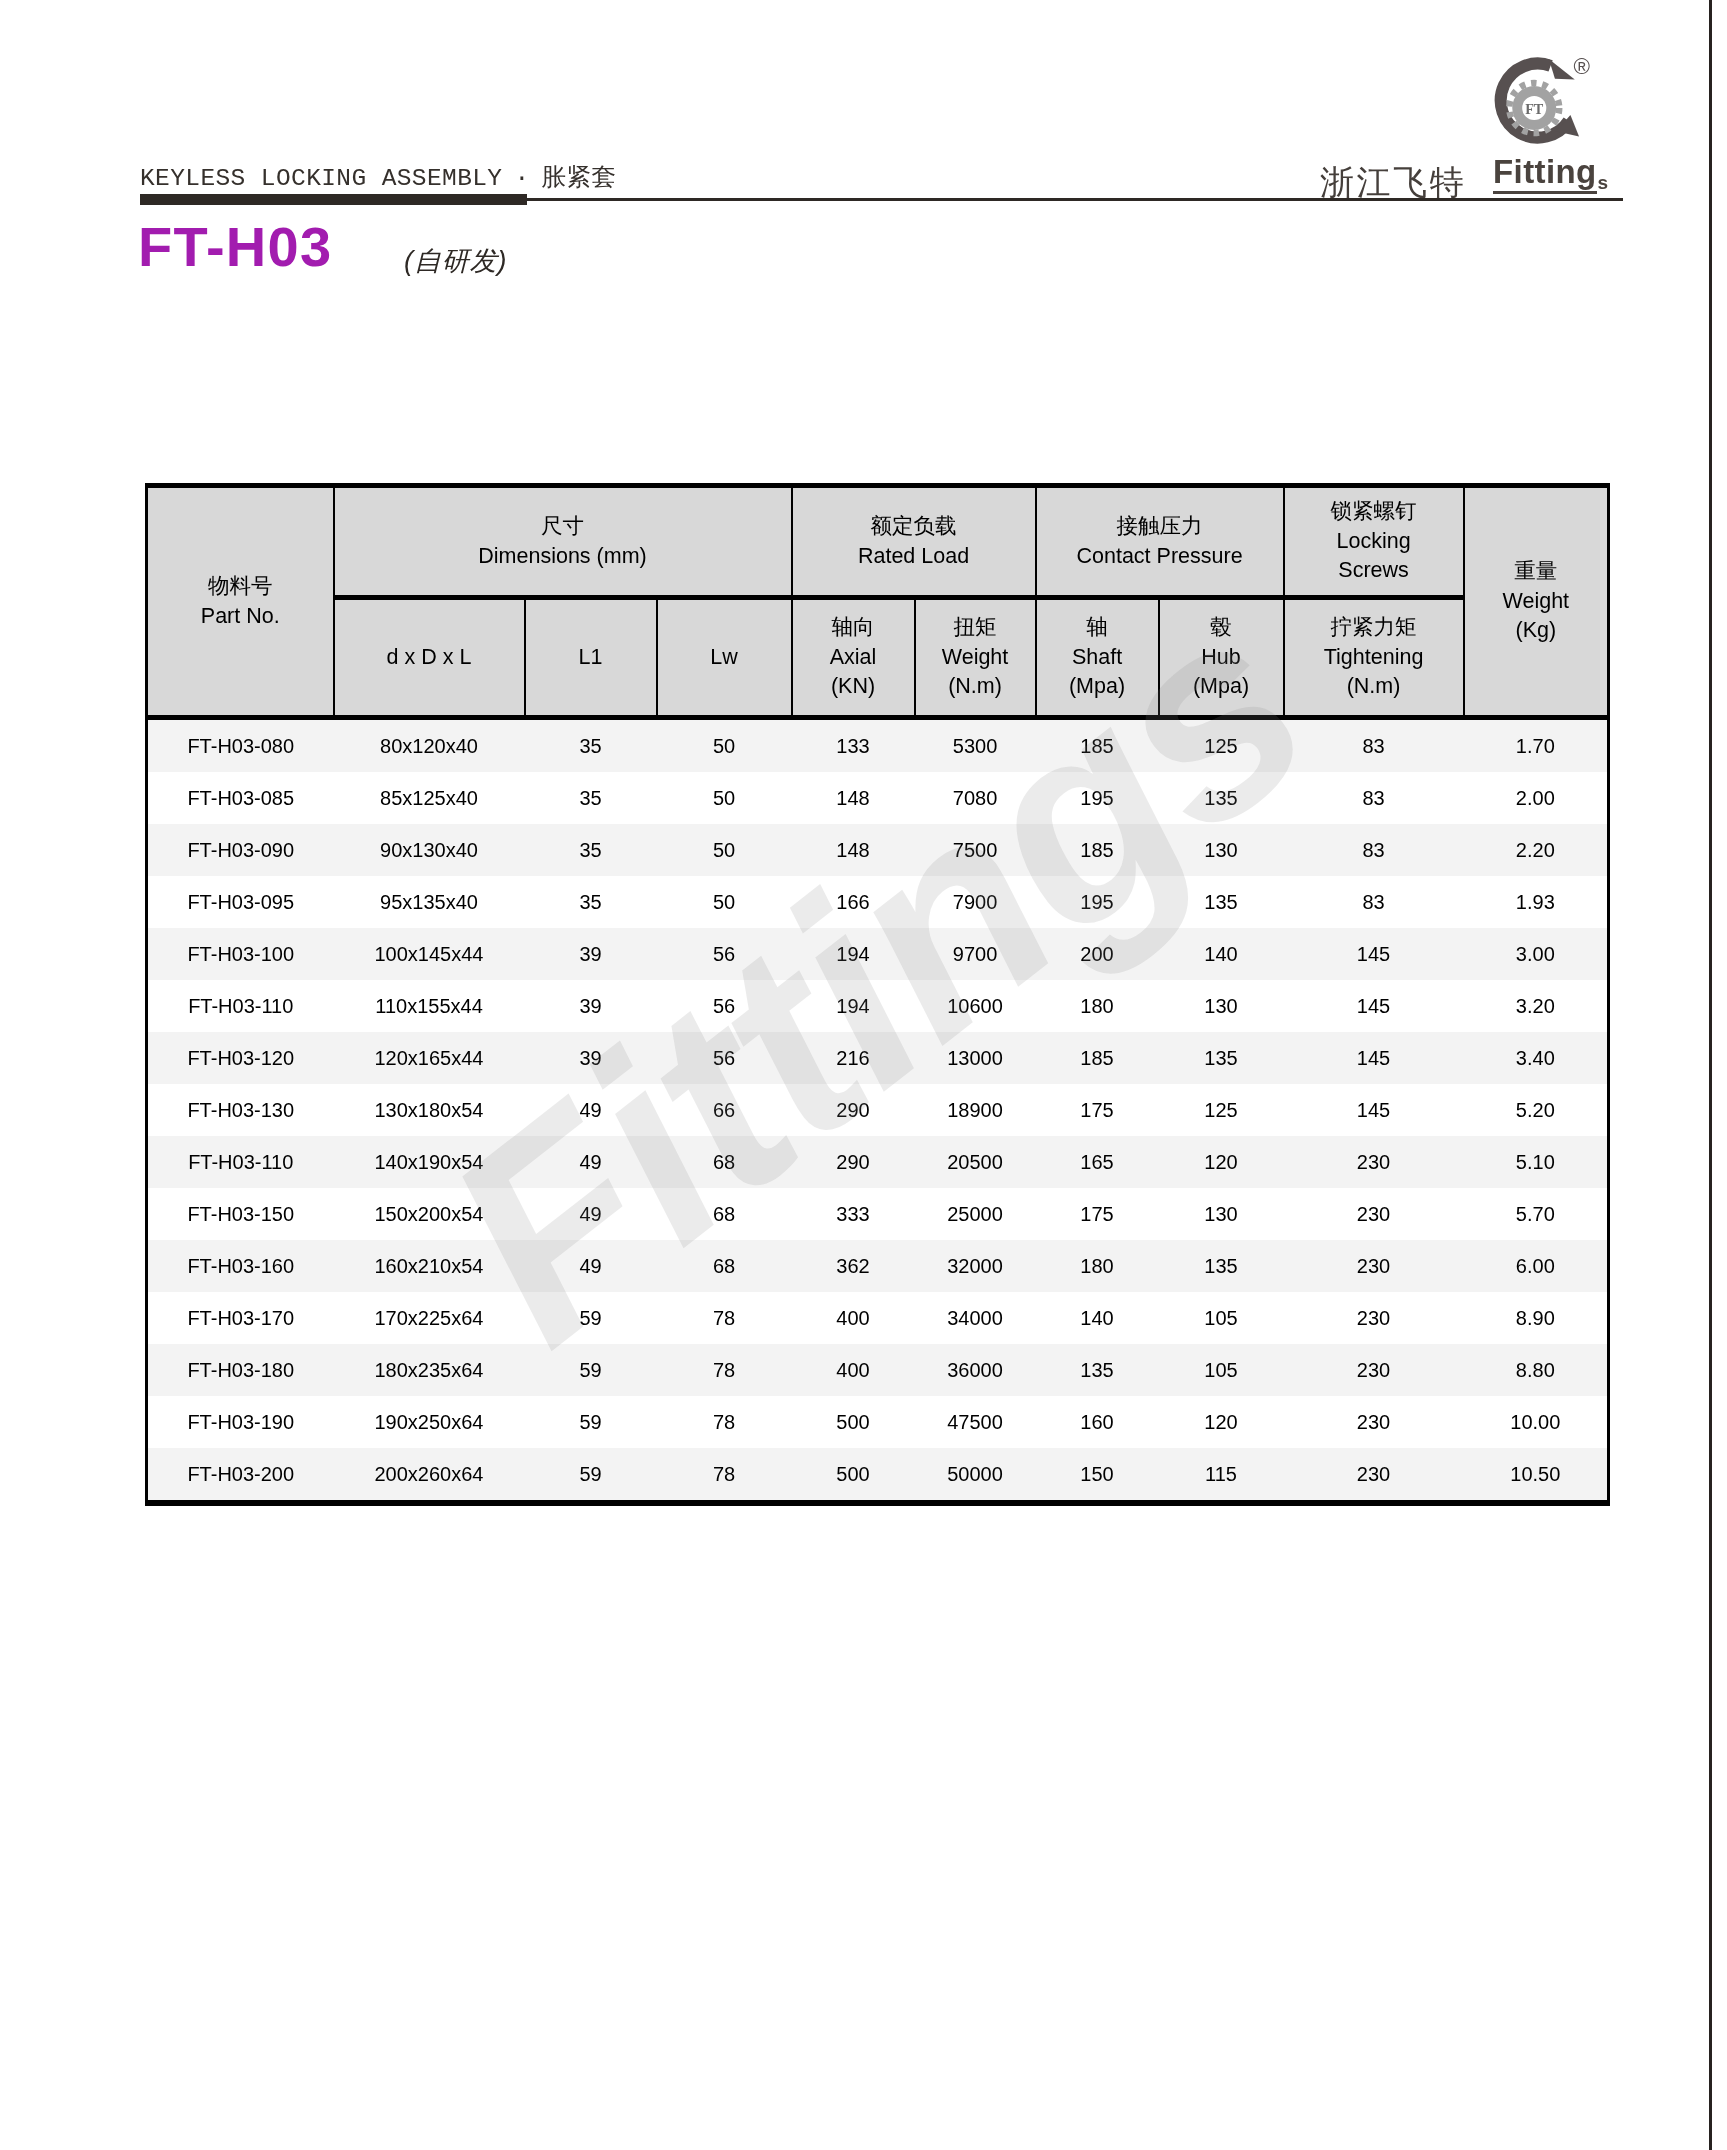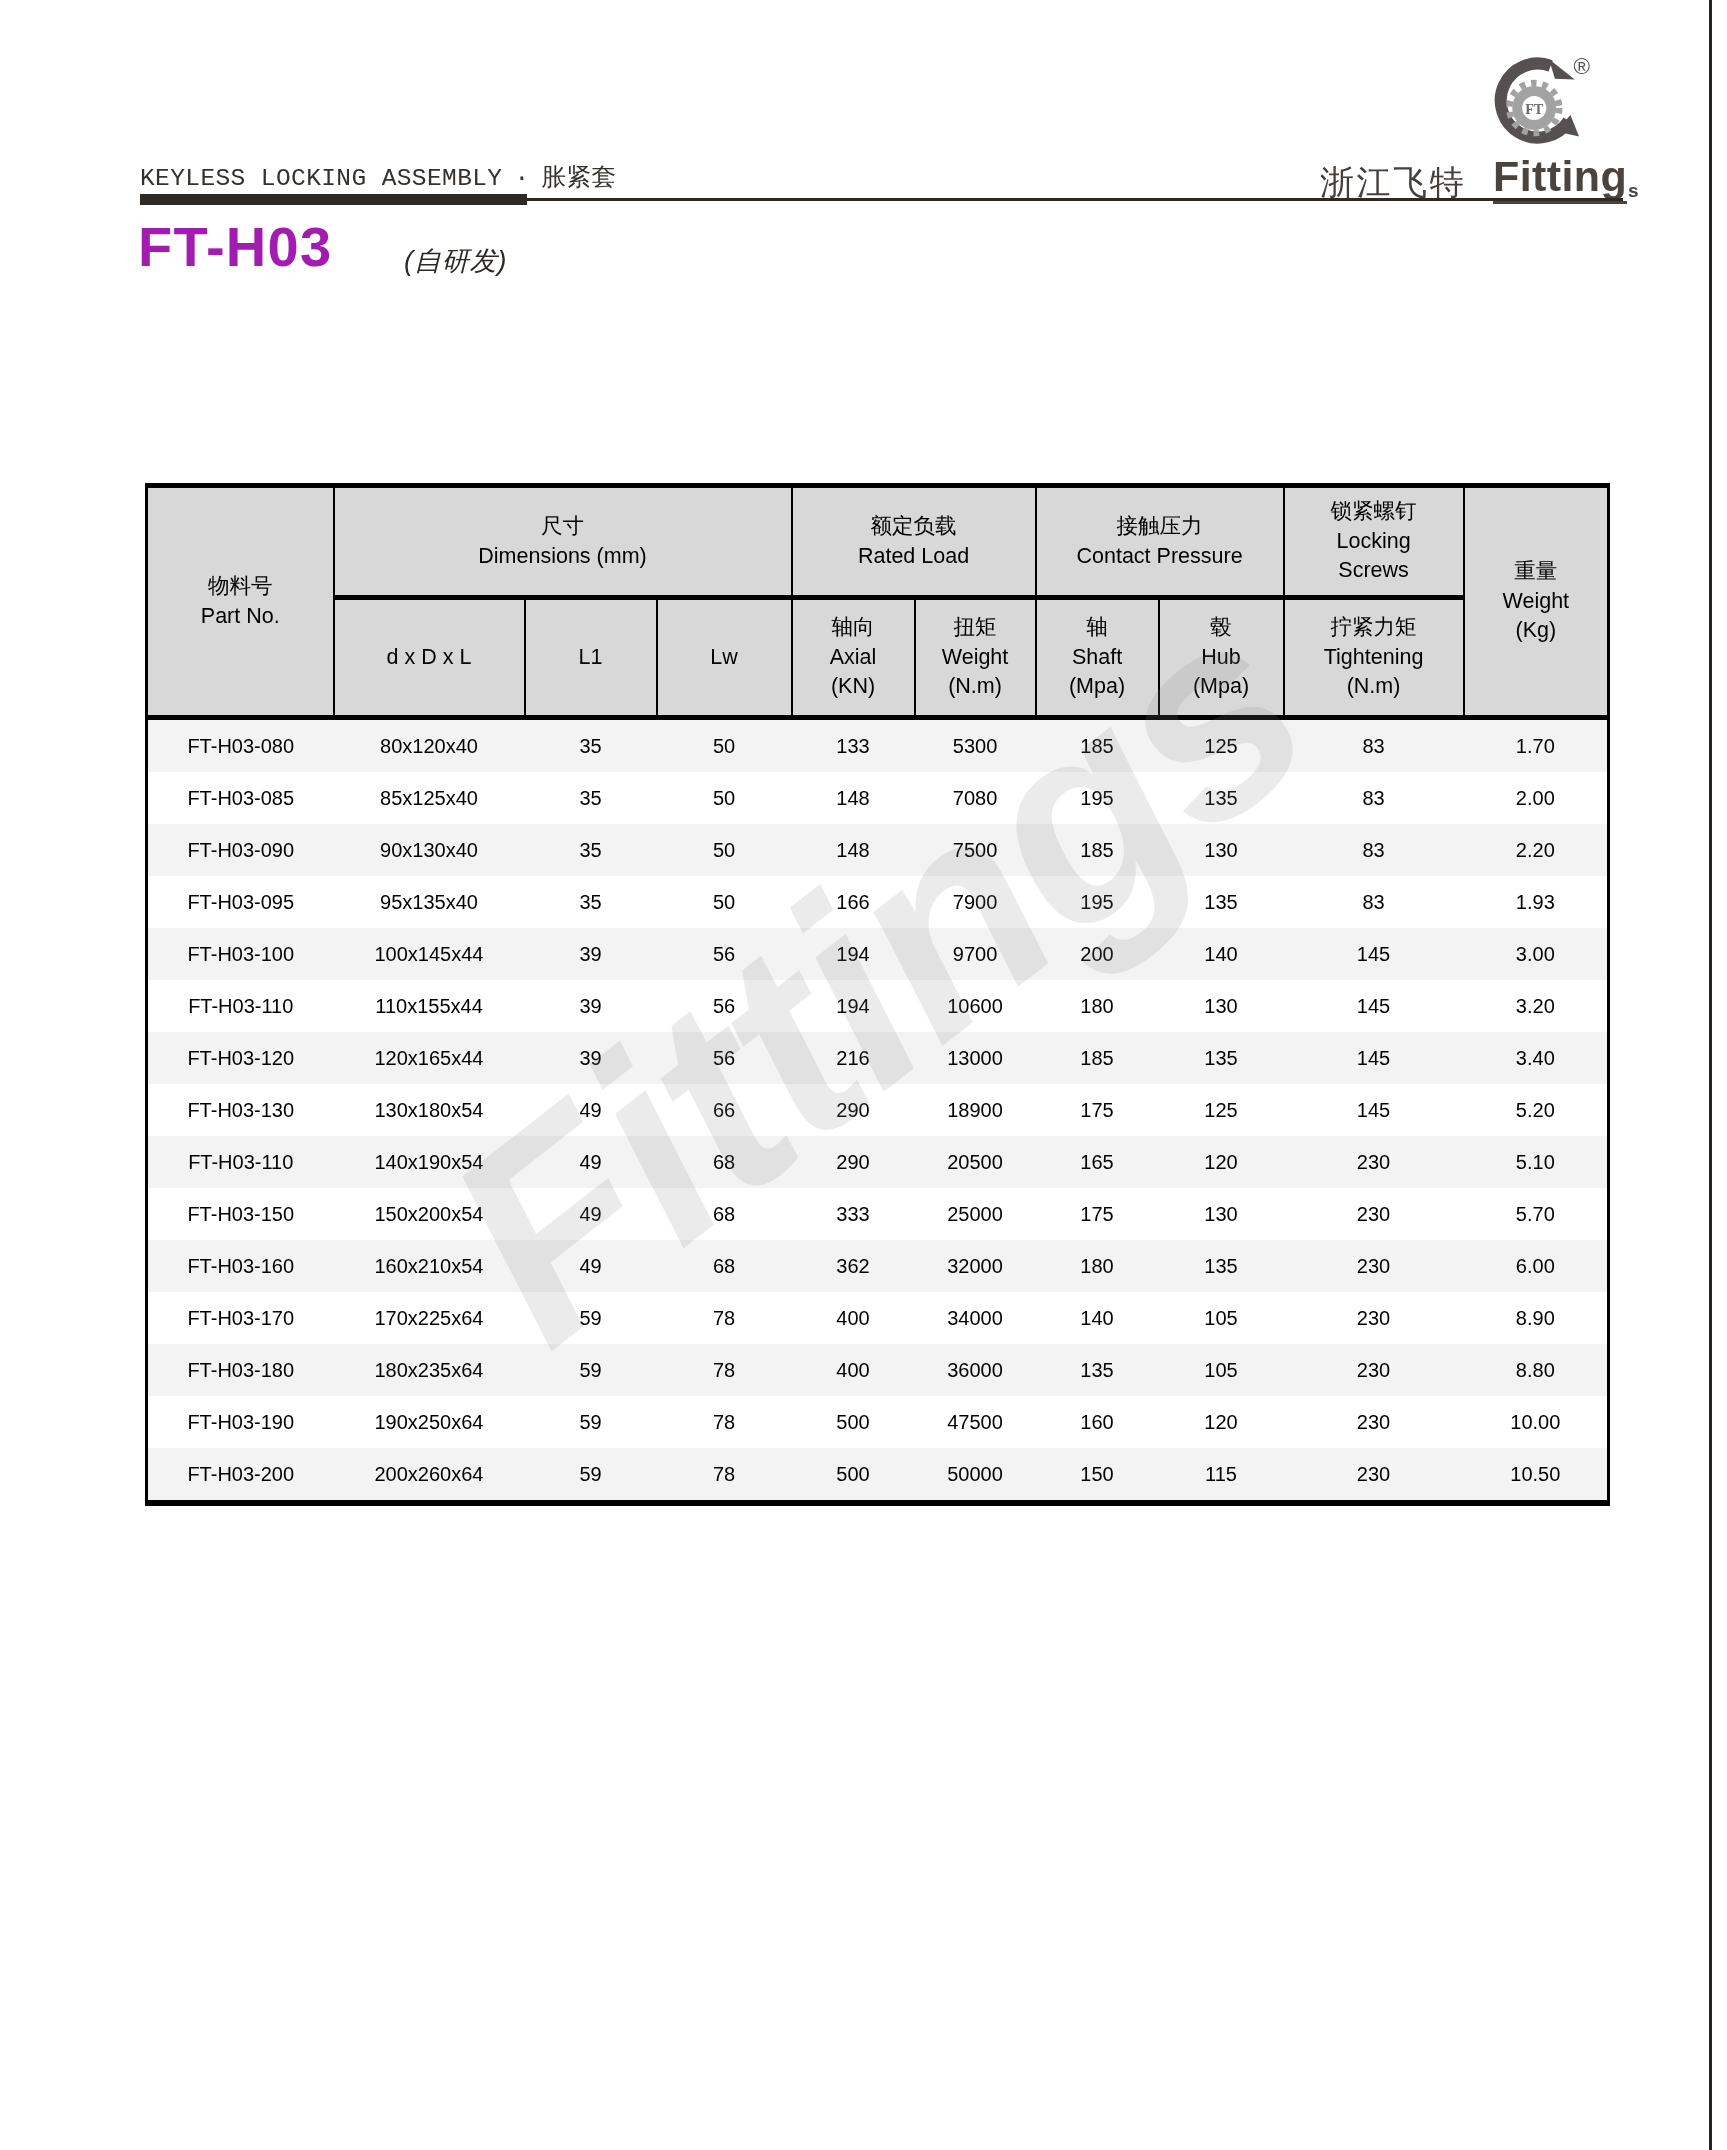--- a/index.html
+++ b/index.html
@@ -16,21 +16,21 @@
   }
   .hdr-left .dot { margin:0 12px; }
   .company-cn {
     position:absolute; left:1320px; top:160px;
     font-size:34px; color:#453f3b; letter-spacing:2.6px; white-space:nowrap;
   }
   .wordmark {
     position:absolute; left:1493px; top:155px; white-space:nowrap; color:#4a433e;
   }
   .wordmark .main {
-    display:inline-block; font-size:43px; font-weight:bold; letter-spacing:0.4px;
+    display:inline-block; font-size:33px; font-weight:bold; letter-spacing:0.4px;
     line-height:1; padding-bottom:3.4px; border-bottom:3px solid #4a433e;
   }
   .wordmark .suffix {
     display:inline-block; font-size:19px; font-weight:bold; position:relative; top:6px; left:0.9px;
   }
 
   
   .logo-svg { position:absolute; left:1486px; top:52px; }
 
   

